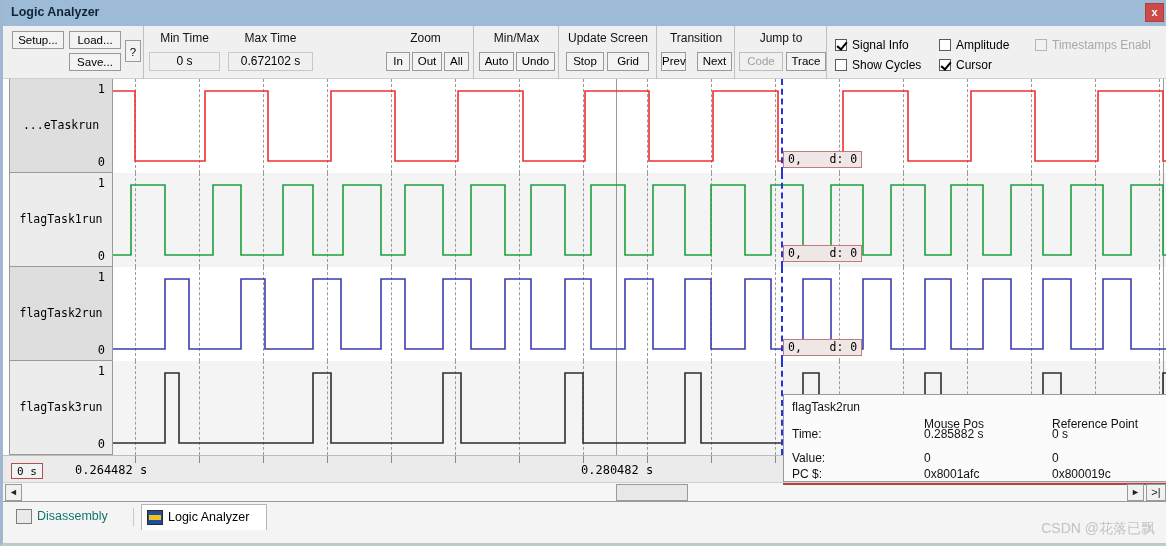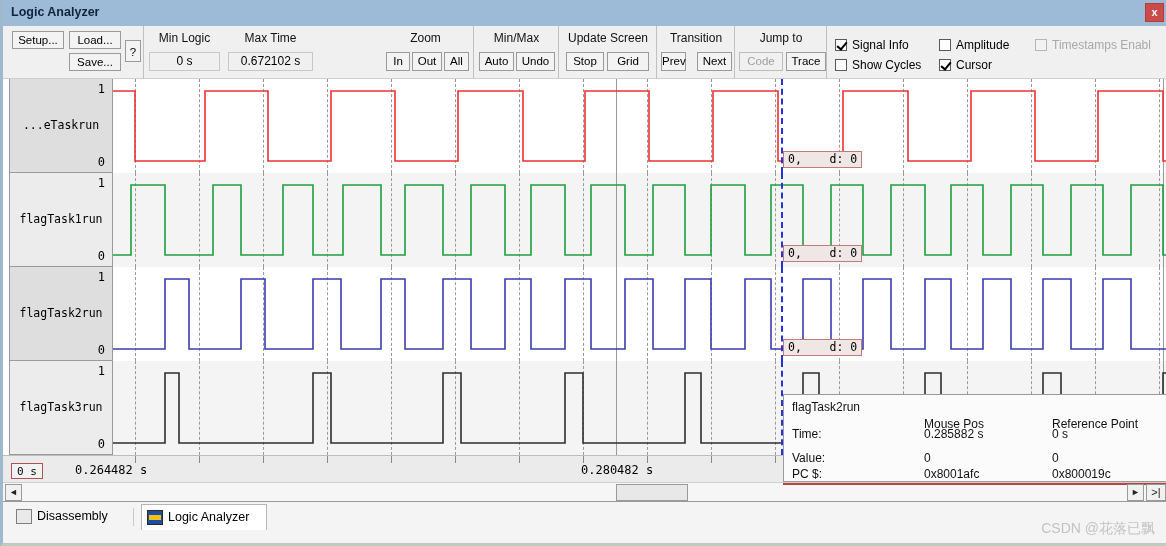--- a/index.html
+++ b/index.html
@@ -79,21 +79,21 @@
      box-sizing:border-box;text-align:center;font-size:9px;line-height:15px;color:#222;cursor:pointer;}
   .sthumb{position:absolute;left:613px;top:1px;width:72px;height:17px;background:#e8e8e8;
      border:1px solid #9a9a9a;box-sizing:border-box;cursor:pointer;}
   .redline{position:absolute;left:780px;top:0;width:386px;height:2px;background:#b84242;}
 
   
   .tabbar{position:absolute;left:0;top:502px;width:1166px;height:41px;background:#f4f4f4;}
   .tabline{position:absolute;left:0;top:41px;width:1166px;height:1px;background:#c4c4c4;}
   .tab{position:absolute;top:2px;height:26px;box-sizing:border-box;font-size:12.5px;
      line-height:24px;padding:0 8px 0 26px;cursor:pointer;white-space:nowrap;}
-  .tab.inactive{color:#000000;background:transparent;}
+  .tab.inactive{color:#0f766e;background:transparent;}
   .tab.active{color:#000;background:#fff;border:1px solid #b5b5b5;border-bottom:none;}
   .tabicon{position:absolute;left:5px;top:5px;width:16px;height:15px;box-sizing:border-box;}
   .ic-dis{border:1.5px solid #7e7e7e;background:#e9e9e9;}
   .ic-la{border:1px solid #2a2a2a;background:#1d4f9e;}
   .ic-la i{position:absolute;left:1px;top:4px;width:12px;height:5px;background:#f2c21a;display:block;}
   .tabsep{position:absolute;top:6px;width:1px;height:18px;background:#c9c9c9;}
   .watermark{position:absolute;right:14px;top:18px;font-size:14px;color:#c3c3c3;white-space:nowrap;}
 
   
   .tooltip{position:absolute;left:780px;top:394px;width:386px;height:88px;background:#fbfbfb;
@@ -120,21 +120,21 @@
       <div class="btn" style="left:3px;top:5px;width:52px;height:18px;">Setup...</div>
       <div class="btn" style="left:60px;top:5px;width:52px;height:18px;">Load...</div>
       <div class="btn" style="left:60px;top:27px;width:52px;height:18px;">Save...</div>
     </div>
 
     <div class="tgroup sep" style="left:120px;width:21px;">
       <div class="btn" style="left:2px;top:14px;width:16px;height:22px;line-height:20px;">?</div>
     </div>
 
     <div class="tgroup" style="left:142px;width:79px;">
-      <div class="glabel">Min Logic</div>
+      <div class="glabel">Min Time</div>
       <div class="fld" style="left:4px;top:26px;width:71px;height:19px;">0 s</div>
     </div>
 
     <div class="tgroup" style="left:222px;width:91px;">
       <div class="glabel">Max Time</div>
       <div class="fld" style="left:3px;top:26px;width:85px;height:19px;">0.672102 s</div>
     </div>
 
 
     <div class="tgroup sep" style="left:472px;width:84px;">

